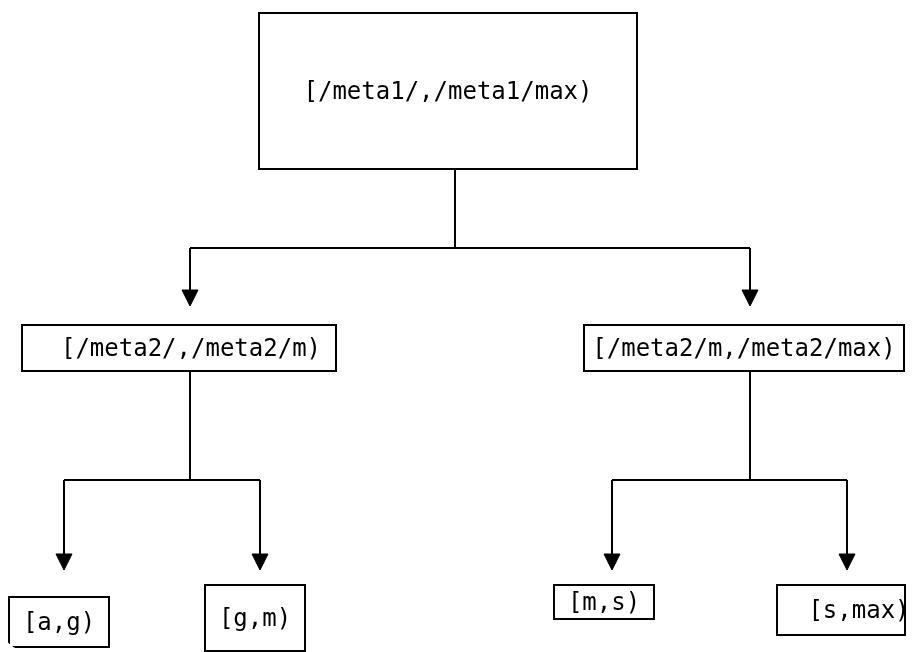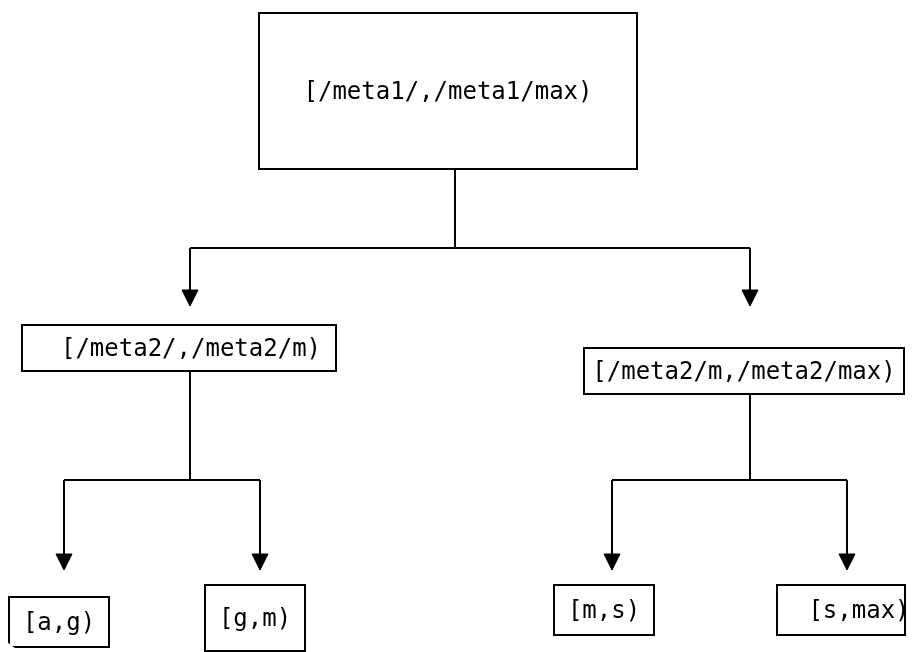--- a/index.html
+++ b/index.html
@@ -46,24 +46,24 @@
     display: flex;
     align-items: center;
     justify-content: center;
     font-size: 24px;
     color: var(--line);
     white-space: nowrap;
     line-height: 1;
   }
   .node-root   { left: 258px; top: 12px;  width: 380px; height: 158px; }
   .node-left   { left: 21px;  top: 324px; width: 316px; height: 48px; padding-left: 24px;  }
-  .node-right  { left: 583px; top: 324px; width: 322px; height: 48px; margin-top: 23px;  }
+  .node-right  { left: 583px; top: 324px; width: 322px; height: 48px;  }
   .leaf-0      { left: 8px;   top: 596px; width: 102px; height: 52px;  }
   .leaf-1      { left: 204px; top: 584px; width: 102px; height: 68px;  }
-  .leaf-2      { left: 553px; top: 584px; width: 102px; height: 52px;  }
+  .leaf-2      { left: 553px; top: 584px; width: 102px; height: 36px;  }
   .leaf-3      { left: 776px; top: 584px; width: 130px; height: 52px; padding-left: 36px;  }
 </style>
 </head>
 <body>
 
 <div class="canvas">
 
   <svg class="edges" viewBox="0 0 912 652" xmlns="http://www.w3.org/2000/svg" aria-hidden="true">
 
     <g>

